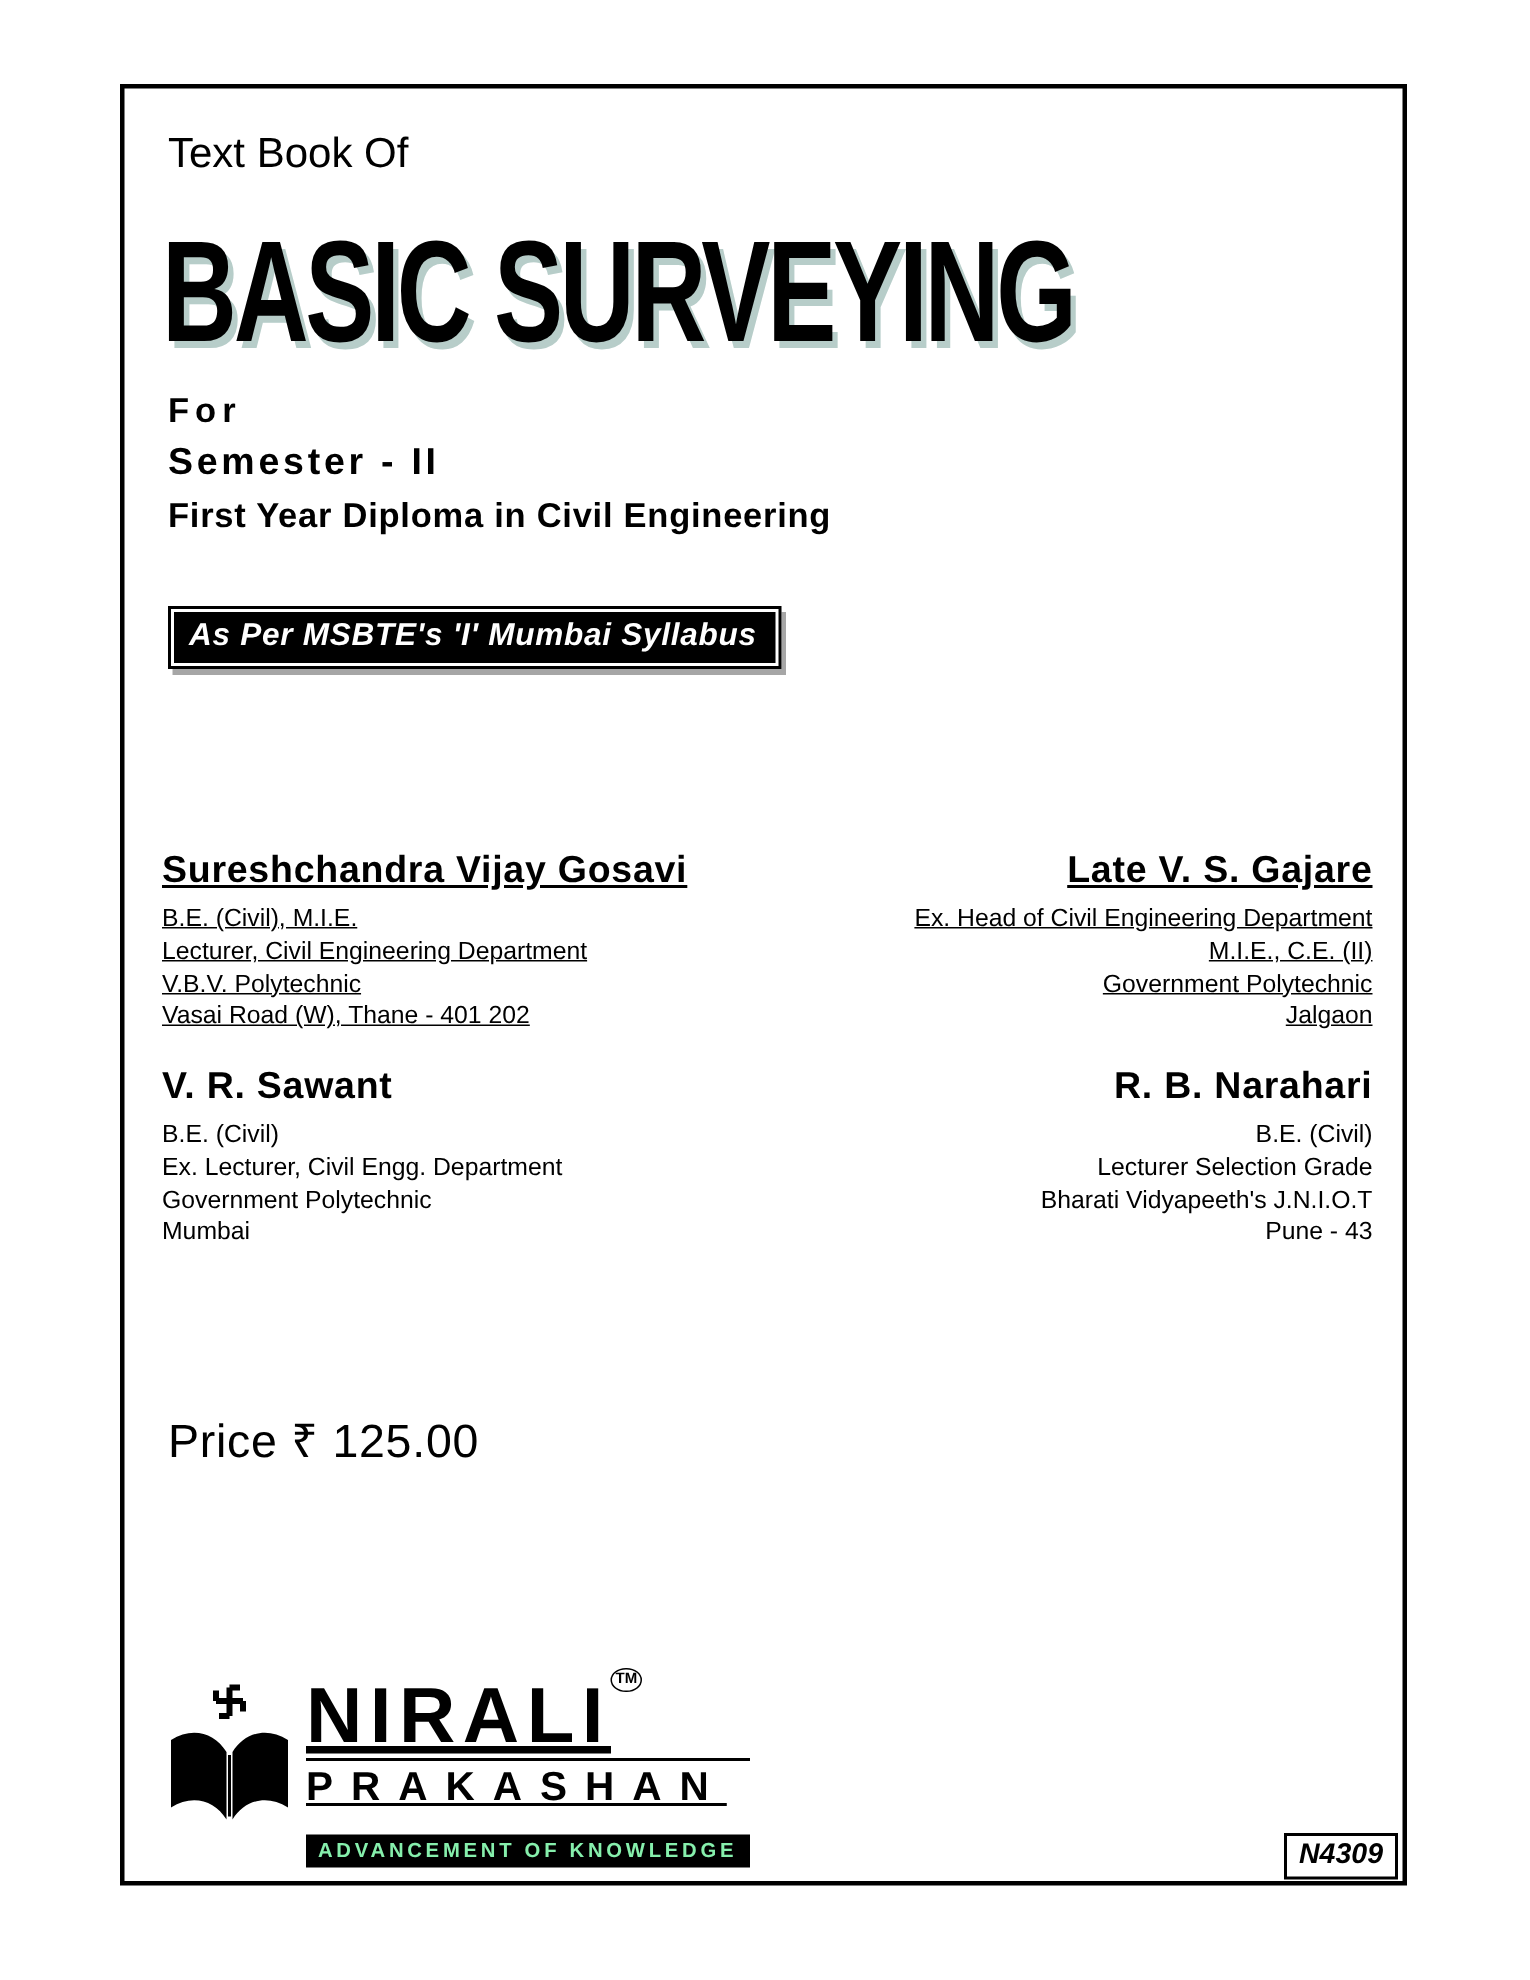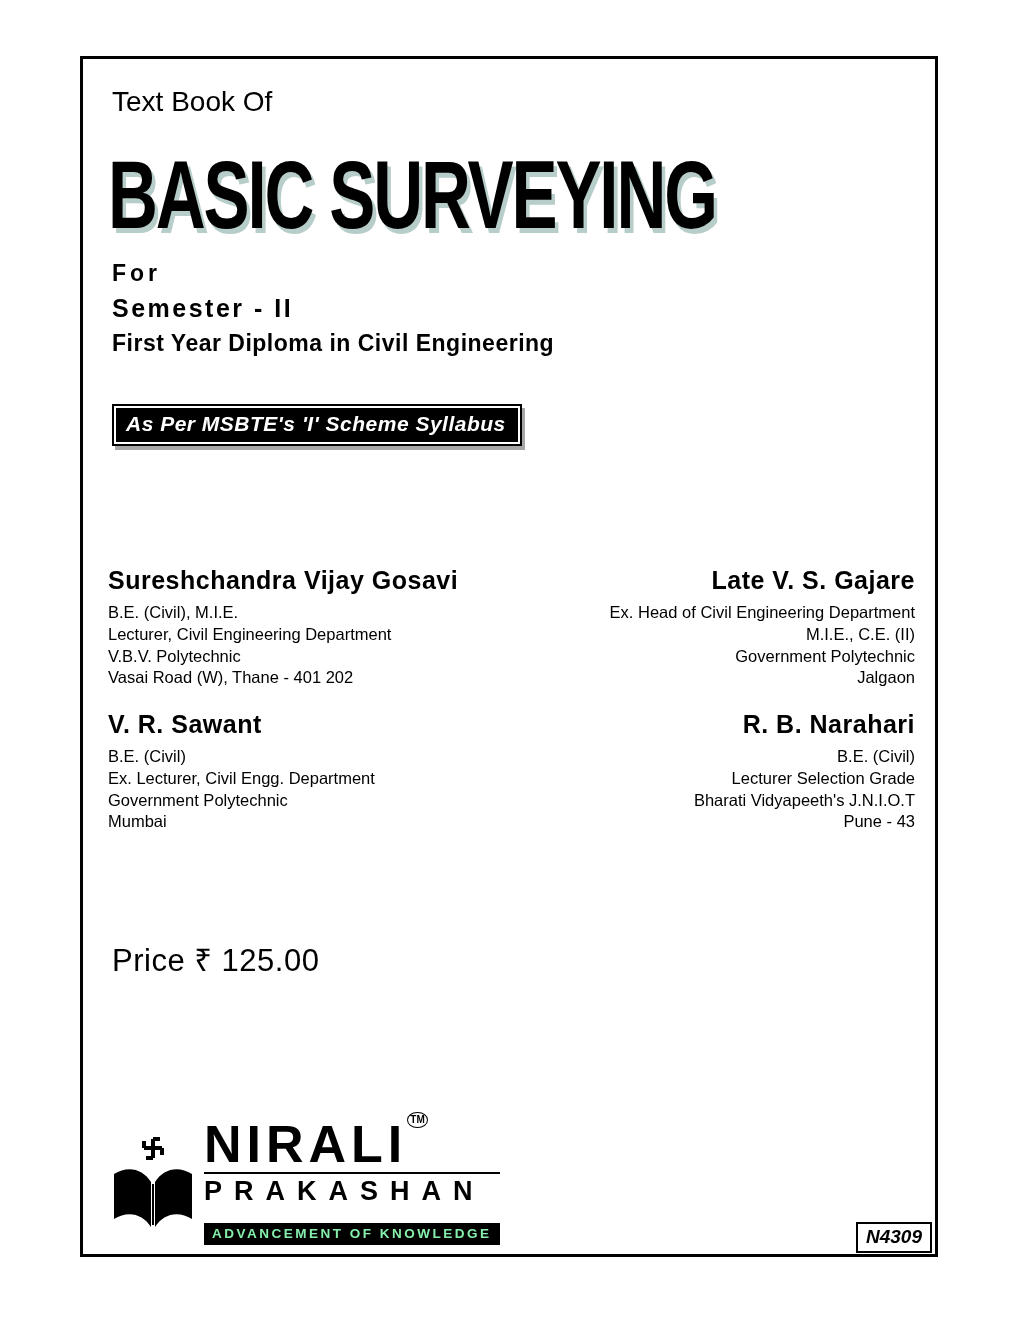--- a/index.html
+++ b/index.html
@@ -77,34 +77,35 @@
   .author .name {
     font-size: 25px;
     font-weight: bold;
     letter-spacing: 0.5px;
     margin-bottom: 7px;
   }
   .author .line {
     font-size: 16.5px;
     line-height: 1.32;
   }
-  .row1 { top: 566px; }
+  .row1 { top: 566px; text-decoration: underline; }
   .row2 { top: 710px; }
   .price {
     position: absolute;
     left: 112px; top: 938px;
     font-size: 31px;
     font-weight: normal;
     letter-spacing: 0.5px;
   }
   .publisher {
     position: absolute;
     left: 108px; top: 1118px;
     display: flex;
-    align-items: center;
+    align-items: flex-start;
+    text-decoration: underline;
   }
   .pub-icon { width: 90px; height: 100px; margin-right: 6px; }
   .pub-text { display: flex; flex-direction: column; }
   .pub-name {
     font-size: 52px;
     font-weight: bold;
     letter-spacing: 5px;
     line-height: 1.0;
     border-bottom: 2px solid #000;
     padding-bottom: 2px;
@@ -159,21 +160,21 @@
 
 <div class="kicker">Text Book Of</div>
 
 <div class="book-title">BASIC SURVEYING</div>
 
 <div class="for-label">For</div>
 <div class="semester">Semester - II</div>
 <div class="course">First Year Diploma in Civil Engineering</div>
 
 <div class="badge-outer">
-  <div class="badge-inner">As Per MSBTE's 'I' Scheme Syllabus</div>
+  <div class="badge-inner">As Per MSBTE's 'I' Mumbai Syllabus</div>
 </div>
 
 <div class="author left row1">
   <div class="name">Sureshchandra Vijay Gosavi</div>
   <div class="line">B.E. (Civil), M.I.E.</div>
   <div class="line">Lecturer, Civil Engineering Department</div>
   <div class="line">V.B.V. Polytechnic</div>
   <div class="line">Vasai Road (W), Thane - 401 202</div>
 </div>
 

